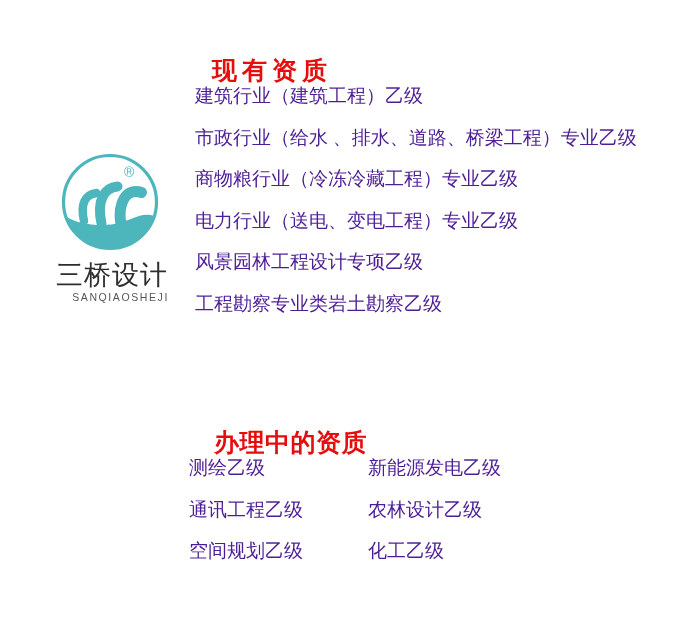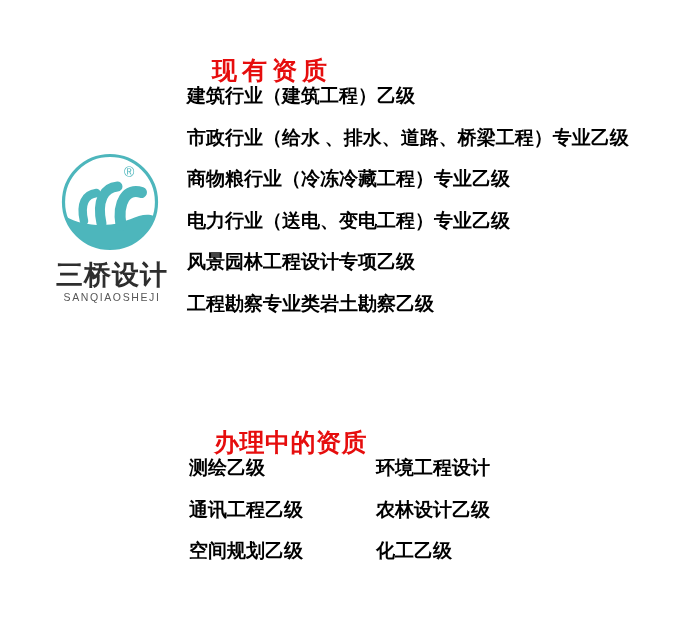--- a/index.html
+++ b/index.html
@@ -10,52 +10,52 @@
     overflow:hidden;
     font-family:"Liberation Serif","DejaVu Serif",serif;
   }
 
   
   .logo{position:absolute;left:52px;top:150px;width:120px;}
   .logo-svg{position:absolute;left:8px;top:2px;width:100px;height:100px;}
   .logo-cn{
     position:absolute;left:3px;top:112px;width:114px;
     font-family:"Liberation Sans","DejaVu Sans",sans-serif;
-    font-weight:bold;font-size:27px;line-height:27px;
+    font-weight:normal;font-size:27px;line-height:27px;
     color:#2e2e2e;text-align:center;letter-spacing:1px;white-space:nowrap;
   }
   .logo-en{
     position:absolute;left:3px;top:141px;width:114px;
     font-family:"Liberation Sans","DejaVu Sans",sans-serif;
     font-size:10.5px;line-height:12px;letter-spacing:1.6px;
-    color:#565656;text-align:center;white-space:nowrap;
+    color:#565656;text-align:right;white-space:nowrap;
   }
 
   
   .sec-title{
     position:absolute;margin:16px;
     font-size:25px;line-height:28px;font-weight:bold;
     color:#e60d0d;white-space:nowrap;
   }
   .sec-title.existing{left:196px;top:41px;letter-spacing:5px;}
   .sec-title.pending{left:198px;top:413px;letter-spacing:0.5px;text-align:right;}
 
   
   .q-list{
     position:absolute;left:187px;top:85px;
     display:flex;flex-direction:column;row-gap:19.5px;
   }
   .q-item{
-    font-size:19px;line-height:22px;font-weight:bold;
-    color:#000000;white-space:nowrap;
+    font-size:19px;line-height:22px;font-weight:normal;
+    color:#4c1d95;white-space:nowrap;margin-left:8px;
   }
 
   .pending-grid{
-    position:absolute;left:189px;top:457px;
-    display:flex;column-gap:8px;
+    position:absolute;left:181px;top:457px;
+    display:flex;column-gap:0;
   }
   .pending-col{
     display:flex;flex-direction:column;row-gap:19.5px;
   }
   .pending-col.col1{width:179px;}
 </style>
 </head>
 <body>
 
 <div class="page">
@@ -88,19 +88,19 @@
     </div>
 
   <h2 class="sec-title pending">办理中的资质</h2>
   <div class="pending-grid">
     <div class="pending-col col1">
         <div class="q-item">测绘乙级</div>
         <div class="q-item">通讯工程乙级</div>
         <div class="q-item">空间规划乙级</div>
       </div>
     <div class="pending-col col2">
-        <div class="q-item">环境工程设计</div>
+        <div class="q-item">新能源发电乙级</div>
         <div class="q-item">农林设计乙级</div>
         <div class="q-item">化工乙级</div>
       </div>
   </div>
 
 </div>
 
 </body></html>

